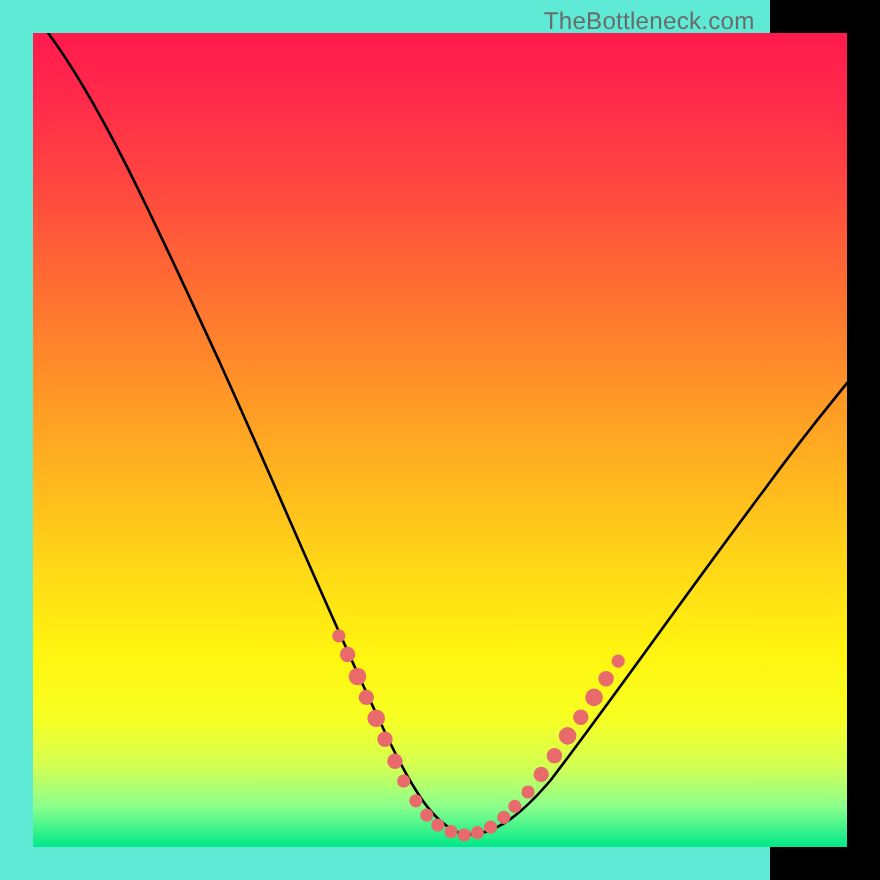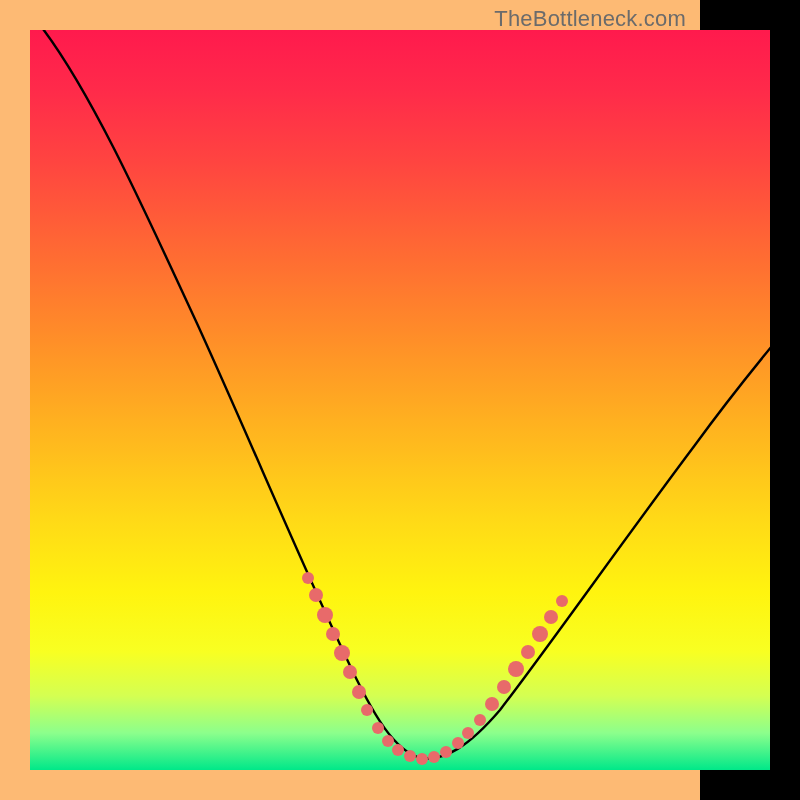--- a/index.html
+++ b/index.html
@@ -7,21 +7,21 @@
     padding: 0;
     width: 800px;
     height: 800px;
     background: #000;
     overflow: hidden;
   }
   .frame {
     position: relative;
     width: 700px;
     height: 800px;
-    background: #fdba74;
+    background: #5eead4;
   }
   .plot-area {
     position: absolute;
     left: 30px;
     top: 30px;
     width: 740px;
     height: 740px;
     background: linear-gradient(to bottom,
       #ff1a4d 0%,
       #ff2a4a 8%,

